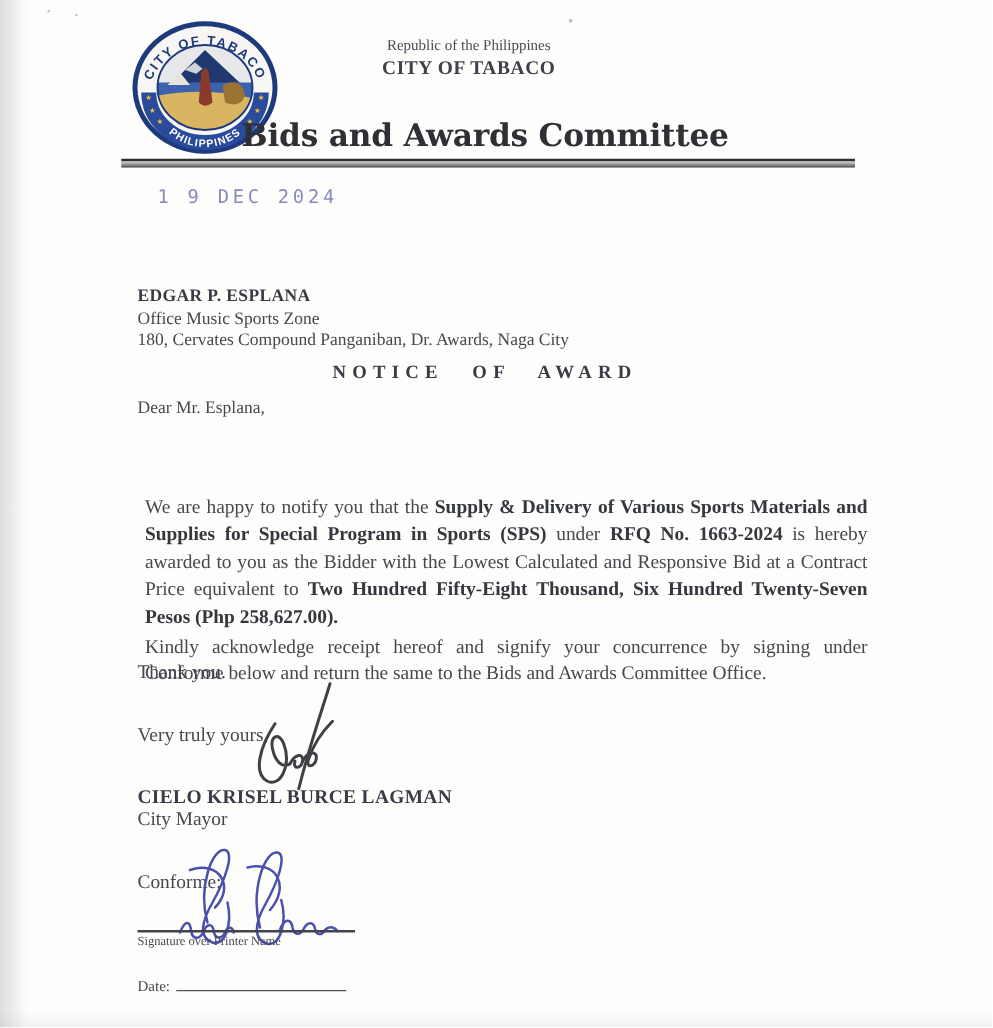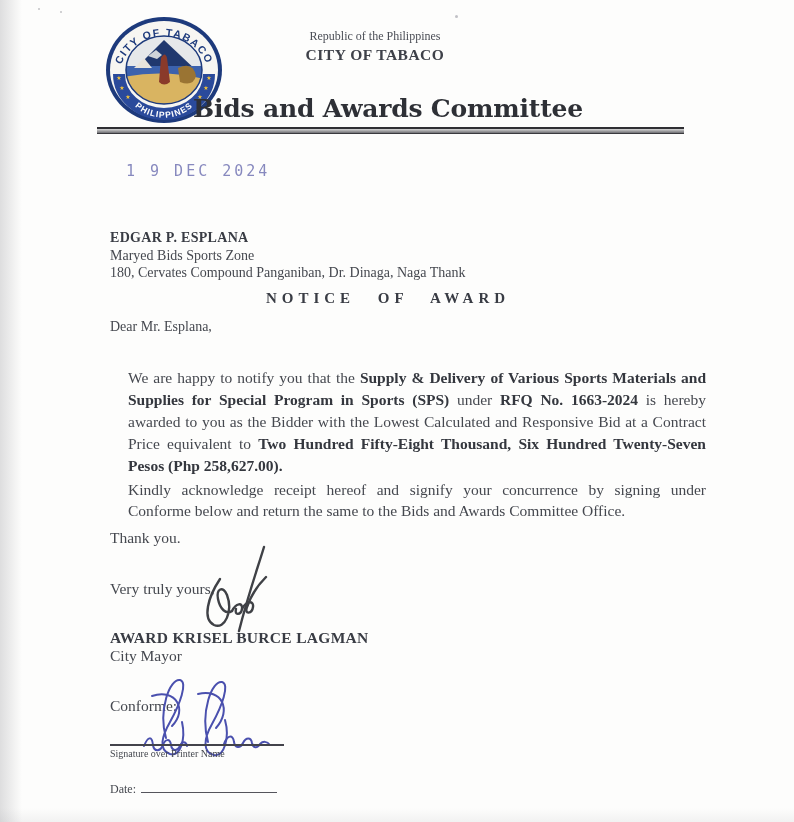--- a/index.html
+++ b/index.html
@@ -37,36 +37,36 @@
     font-weight: 700; font-size: 25px; letter-spacing: -0.2px; color: #2e3036;
   }
   .rule {
     position: absolute; left: 97px; top: 127px; width: 587px; height: 7px;
     border-top: 2px solid #2f2f33;
     background: linear-gradient(to bottom, #d6d6d6, #6f6f73);
     border-bottom: 1px solid #3a3a3e;
   }
 
   .stamp {
-    position: absolute; left: 126px; top: 162px;
+    position: absolute; left: 126px; top: 148px;
     font-family: "DejaVu Sans Mono", monospace;
     font-size: 15px; letter-spacing: 3px; color: #7b7db8; opacity: .9;
   }
 
   .recipient { position: absolute; left: 110px; top: 217px; font-size: 14px; line-height: 17.5px; margin-top: 12px; }
   .recipient .name { font-weight: bold; color: #393c44; letter-spacing: .3px; }
 
   .notice-title {
     position: absolute; left: 100px; top: 290px; width: 576px; text-align: center;
     font-weight: bold; font-size: 15px; letter-spacing: 5px; word-spacing: 14px; color: #393c44;
   }
 
   .salutation { position: absolute; left: 110px; top: 319px; font-size: 14px; }
 
-  .para { position: absolute; left: 128px; width: 578px; font-size: 15.5px; text-align: justify; }
+  .para { position: absolute; left: 116px; width: 578px; font-size: 15.5px; text-align: justify; margin-top: 28px; }
   .para b { color: #34373e; }
   .para1 { top: 367px; line-height: 22px; }
   .para2 { top: 479px; line-height: 21px; }
 
   .thanks { position: absolute; left: 110px; top: 513px; font-size: 15.5px; margin-top: 16px; }
   .valediction { position: absolute; left: 110px; top: 580px; font-size: 15.5px; }
 
   .mayor-sig { position: absolute; left: 192px; top: 545px; width: 100px; height: 92px; }
   .conforme-sig { position: absolute; left: 128px; top: 670px; width: 170px; height: 95px; }
 
@@ -133,22 +133,22 @@
     <div class="header-line bold">CITY OF TABACO</div>
   </div>
 
   <div class="committee-title">Bids and Awards Committee</div>
   <div class="rule"></div>
 
   <div class="stamp">1 9 DEC 2024</div>
 
   <div class="recipient">
     <div class="name">EDGAR P. ESPLANA</div>
-    <div>Maryed Bids Sports Zone</div>
-    <div>180, Cervates Compound Panganiban, Dr. Dinaga, Naga Thank</div>
+    <div>Office Music Sports Zone</div>
+    <div>180, Cervates Compound Panganiban, Dr. Awards, Naga City</div>
   </div>
 
   <div class="notice-title">NOTICE OF AWARD</div>
 
   <div class="salutation">Dear Mr. Esplana,</div>
 
   <div class="para para1"><span>We are happy to notify you that the </span><b>Supply &amp; Delivery of Various Sports Materials and Supplies for Special Program in Sports (SPS)</b><span> under </span><b>RFQ No. 1663-2024</b><span> is hereby awarded to you as the Bidder with the Lowest Calculated and Responsive Bid at a Contract Price equivalent to </span><b>Two Hundred Fifty-Eight Thousand, Six Hundred Twenty-Seven Pesos (Php 258,627.00).</b></div>
   <div class="para para2">Kindly acknowledge receipt hereof and signify your concurrence by signing under Conforme below and return the same to the Bids and Awards Committee Office.</div>
   <div class="thanks">Thank you.</div>
 
@@ -157,21 +157,21 @@
   <svg class="mayor-sig" viewBox="0 0 100 92" aria-hidden="true">
     <g fill="none" stroke="#3f4146" stroke-width="2.4" stroke-linecap="round">
       <path d="M 72,2 C 66,22 56,50 47,86"></path>
       <path d="M 28,34 C 16,52 10,74 22,80 C 33,85 41,66 35,50 C 31,40 24,44 26,54 C 28,64 34,70 40,66"></path>
       <path d="M 40,66 C 44,58 51,57 50,64 C 49,70 42,71 44,64"></path>
       <path d="M 50,64 C 54,56 62,55 61,62 C 60,69 52,70 55,62 C 59,50 66,40 74,32"></path>
     </g>
   </svg>
 
   <div class="signatory">
-    <div class="name">AWARD KRISEL BURCE LAGMAN</div>
+    <div class="name">CIELO KRISEL BURCE LAGMAN</div>
     <div>City Mayor</div>
   </div>
 
   <div class="conforme-label">Conforme:</div>
 
   <svg class="conforme-sig" viewBox="0 0 170 95" aria-hidden="true">
     <g fill="none" stroke="#4a50ae" stroke-width="2" stroke-linecap="round">
       <path d="M 38,68 C 30,40 42,8 52,10 C 60,12 52,34 42,52 C 34,66 30,80 42,84 C 52,87 58,70 54,52"></path>
       <path d="M 80,72 C 72,42 84,10 94,12 C 102,14 94,36 84,54 C 76,68 74,82 86,85 C 96,87 102,68 97,50"></path>
       <path d="M 24,26 C 48,18 60,40 44,56"></path>

